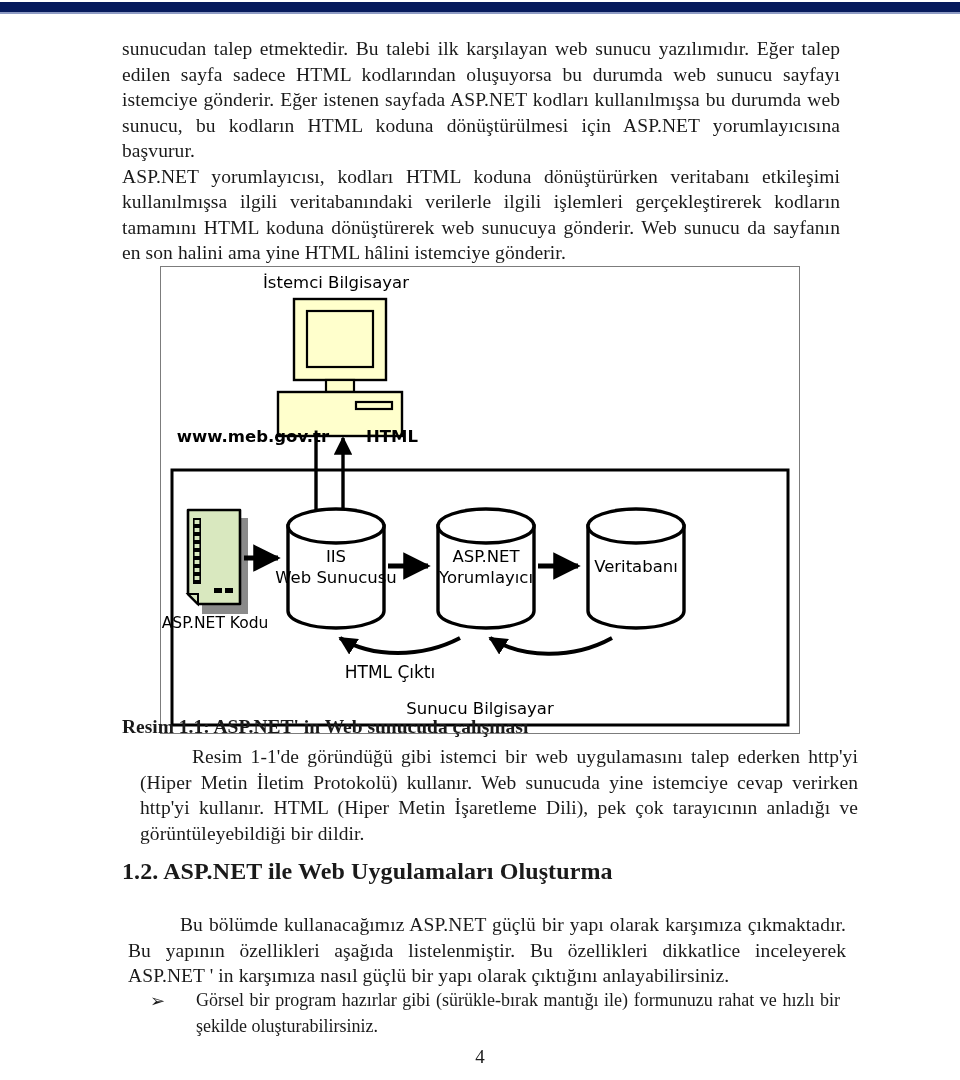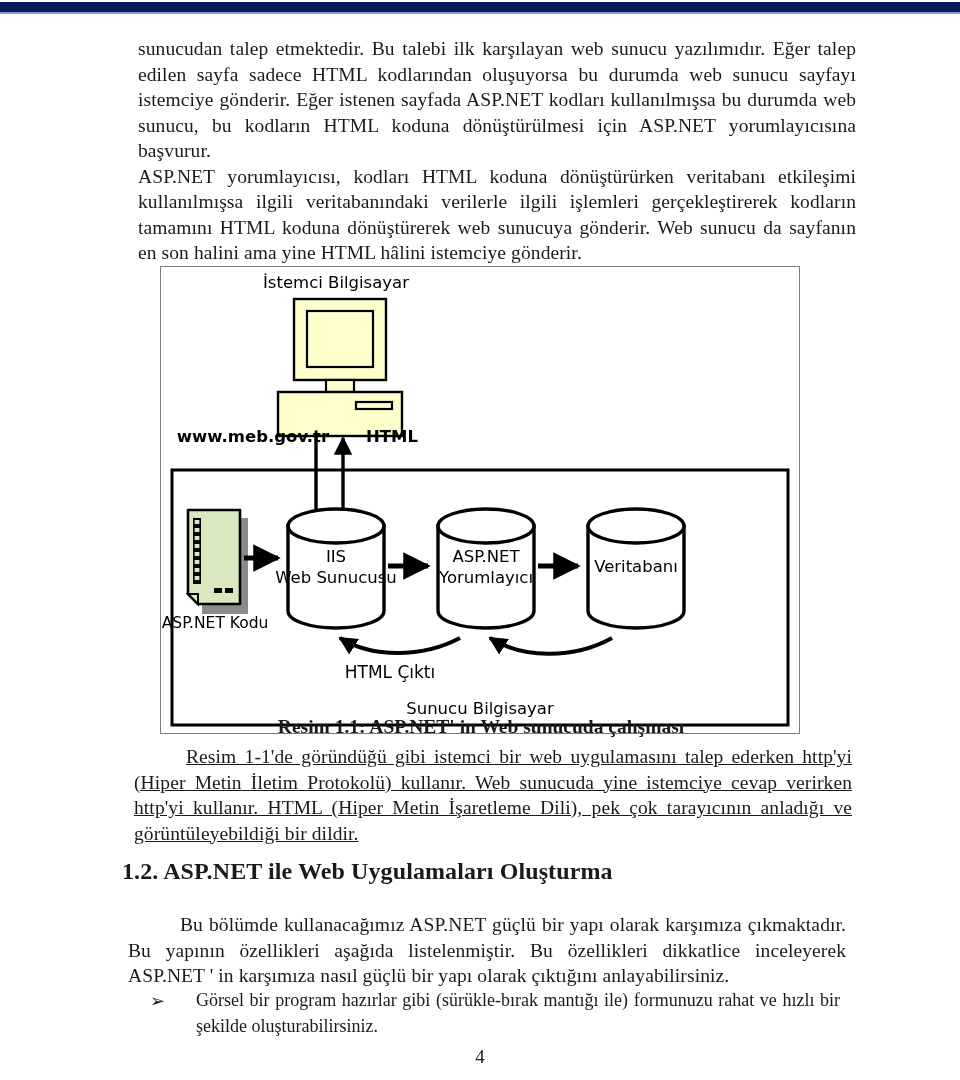--- a/index.html
+++ b/index.html
@@ -29,21 +29,20 @@
     width: 960px; height: 2px;
     background: #8e9bc4;
   }
 
   
   .page {
     position: absolute;
     left: 122px;
     top: 36px;
     width: 718px;
-    margin-left: 16px;
   }
   p.body {
     margin: 0;
     font-size: 19.5px;
     line-height: 25.5px;
     text-align: justify;
     text-justify: inter-word;
     letter-spacing: 0.1px;
   }
   p.body.indent { text-indent: 52px; }
@@ -70,32 +69,30 @@
     width: 640px; height: 468px;
     display: block;
   }
 
   
   .caption {
     position: absolute;
     left: 122px;
     top: 714px;
     width: 718px;
-    text-align: center;
     font-size: 19.5px;
     font-weight: bold;
     line-height: 26px;
   }
 
   .after-fig {
     position: absolute;
-    left: 134px;
+    left: 140px;
     top: 744px;
     width: 718px;
-    text-decoration: underline;
   }
 
   h2.section {
     position: absolute;
     left: 122px;
     top: 856px;
     margin: 0;
     width: 718px;
     font-size: 24px;
     font-weight: bold;

